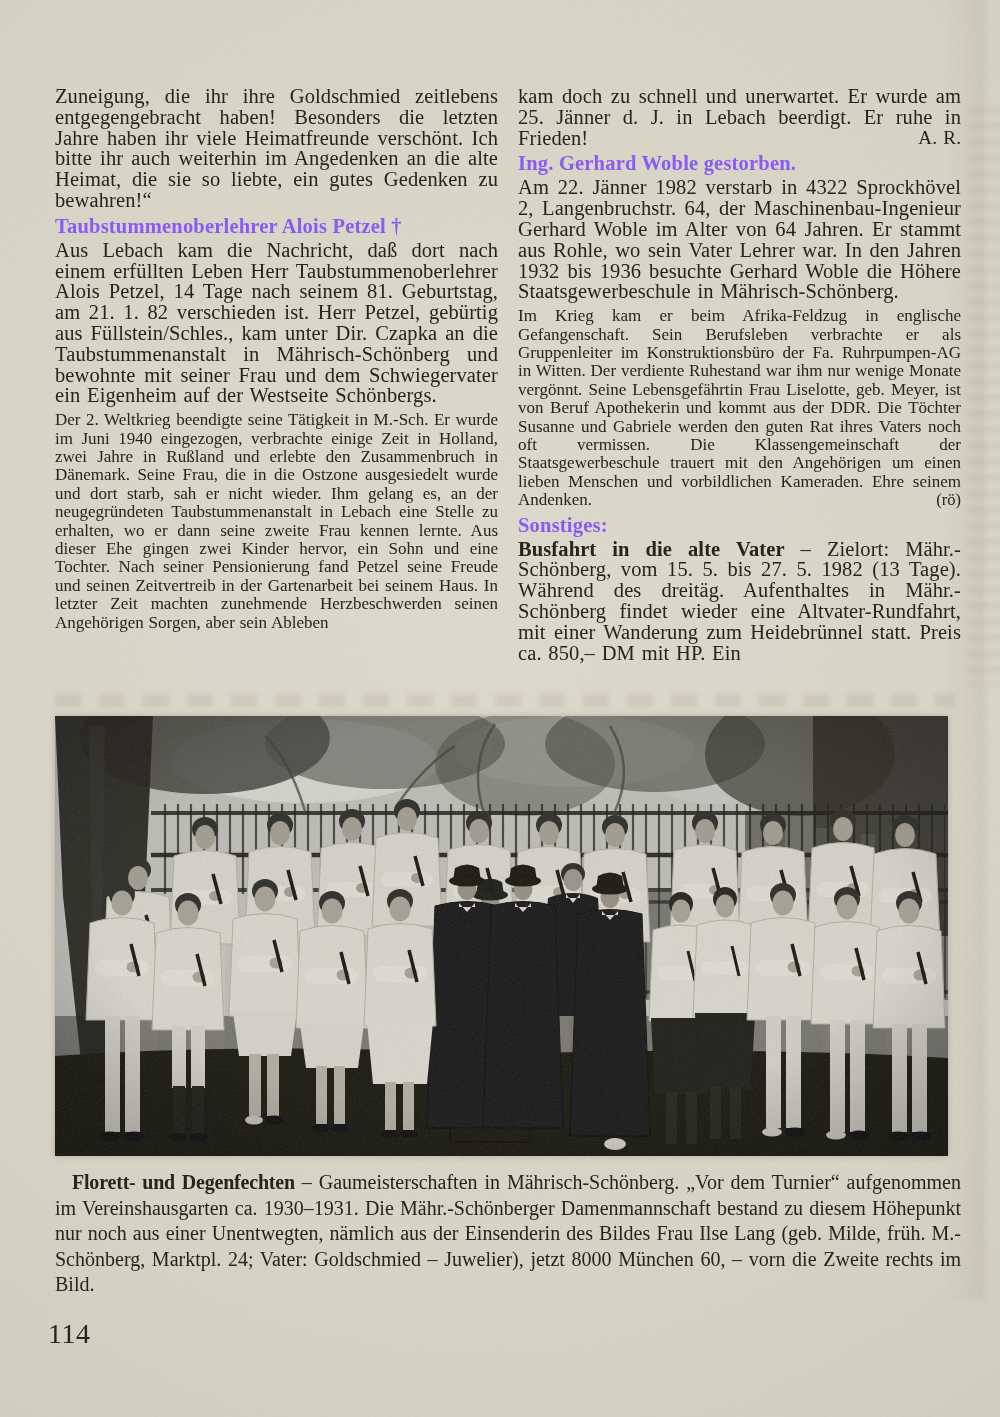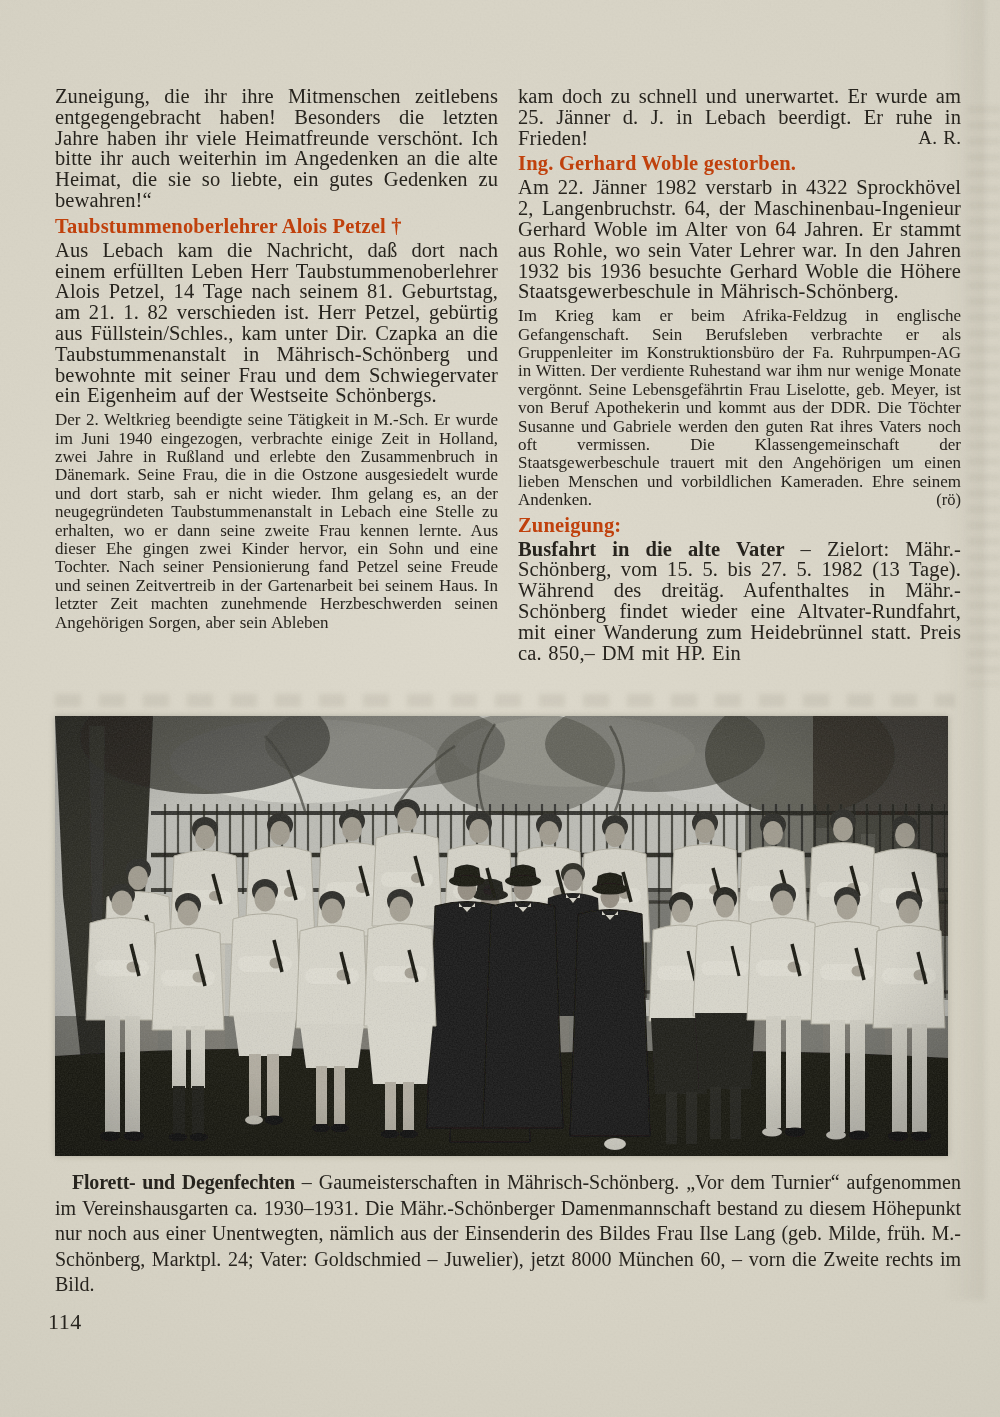--- a/index.html
+++ b/index.html
@@ -9,55 +9,55 @@
       radial-gradient(ellipse 120% 90% at 48% 42%, #dedacd 0%, #d8d4c6 55%, #cfccbe 88%, #c9c6b8 100%);
     font-family:"Liberation Serif","DejaVu Serif",serif;
     color:#27241e;
   }
   .page{position:absolute;left:55px;top:86px;width:906px;}
   .cols{display:flex;gap:20px;height:625px;overflow:hidden;}
   .col{width:443px;overflow:hidden;}
   p{margin:0;text-align:justify;hyphens:none;}
   .lg{font-size:20.5px;line-height:20.8px;word-spacing:1.5px;letter-spacing:0.1px;}
   .sm{font-size:17px;line-height:18.4px;word-spacing:0.6px;margin-top:5px;}
-  h3{margin:4px 0 2px 0;font-size:20.5px;line-height:23px;font-weight:bold;letter-spacing:0.2px;color:#c2410c;}
+  h3{margin:4px 0 2px 0;font-size:20.5px;line-height:23px;font-weight:bold;letter-spacing:0.2px;color:#8b5cf6;}
   .sig{float:right;font-size:19px;}
   .sig-sm{float:right;font-size:16.5px;}
   .photo-wrap{margin-top:5px;width:893px;height:440px;position:relative;box-shadow:0 0 6px rgba(60,55,45,.25);}
   .caption{margin-top:14px;font-size:20px;line-height:25.5px;word-spacing:0.5px;}
   .caption b{letter-spacing:-0.2px;margin-left:17px;}
-  .pagenum{margin-top:11px;margin-left:-7px;font-size:22px;letter-spacing:0.5px;}
+  .pagenum{margin-top:20px;margin-left:-7px;font-size:28px;letter-spacing:0.5px;}
   
   .ghost{position:absolute;pointer-events:none;filter:blur(2.5px);}
   .ghost-row{left:0;top:608px;width:900px;height:13px;
     background:repeating-linear-gradient(90deg,rgba(100,92,75,.10) 0 26px,rgba(100,92,75,0) 26px 44px);}
   .ghost-edge{left:945px;top:-40px;width:40px;height:1340px;
     background:linear-gradient(90deg,rgba(95,88,72,0) 0%,rgba(95,88,72,.05) 60%,rgba(95,88,72,.09) 100%);}
   .ghost-col{left:912px;top:20px;width:34px;height:580px;
     background:repeating-linear-gradient(rgba(100,92,75,.06) 0 7px,rgba(100,92,75,0) 7px 16px);}
   .pagegrain{position:absolute;left:0;top:0;width:1000px;height:1417px;opacity:.05;mix-blend-mode:multiply;pointer-events:none;}
 </style>
 </head>
 <body>
 
 <div class="page">
 
   <div class="cols">
     <div class="col">
-      <p class="lg">Zuneigung, die ihr ihre Mitmenschen zeitlebens entgegengebracht haben! Besonders die letzten Jahre haben ihr viele Heimatfreunde verschönt. Ich bitte ihr auch weiterhin im Angedenken an die alte Heimat, die sie so liebte, ein gutes Gedenken zu bewahren!“</p>
+      <p class="lg">Zuneigung, die ihr ihre Goldschmied zeitlebens entgegengebracht haben! Besonders die letzten Jahre haben ihr viele Heimatfreunde verschönt. Ich bitte ihr auch weiterhin im Angedenken an die alte Heimat, die sie so liebte, ein gutes Gedenken zu bewahren!“</p>
       <h3>Taubstummenoberlehrer Alois Petzel †</h3>
       <p class="lg">Aus Lebach kam die Nachricht, daß dort nach einem erfüllten Leben Herr Taubstummenoberlehrer Alois Petzel, 14 Tage nach seinem 81. Geburtstag, am 21. 1. 82 verschieden ist. Herr Petzel, gebürtig aus Füllstein/Schles., kam unter Dir. Czapka an die Taubstummenanstalt in Mährisch-Schönberg und bewohnte mit seiner Frau und dem Schwiegervater ein Eigenheim auf der Westseite Schönbergs.</p>
       <p class="sm">Der 2. Weltkrieg beendigte seine Tätigkeit in M.-Sch. Er wurde im Juni 1940 eingezogen, verbrachte einige Zeit in Holland, zwei Jahre in Rußland und erlebte den Zusammenbruch in Dänemark. Seine Frau, die in die Ostzone ausgesiedelt wurde und dort starb, sah er nicht wieder. Ihm gelang es, an der neugegründeten Taubstummenanstalt in Lebach eine Stelle zu erhalten, wo er dann seine zweite Frau kennen lernte. Aus dieser Ehe gingen zwei Kinder hervor, ein Sohn und eine Tochter. Nach seiner Pensionierung fand Petzel seine Freude und seinen Zeitvertreib in der Gartenarbeit bei seinem Haus. In letzter Zeit machten zunehmende Herzbeschwerden seinen Angehörigen Sorgen, aber sein Ableben</p>
     </div>
     <div class="col">
       <p class="lg"><span>kam doch zu schnell und unerwartet. Er wurde am 25. Jänner d. J. in Lebach beerdigt. Er ruhe in Frieden!</span><span class="sig">A. R.</span></p>
       <h3>Ing. Gerhard Woble gestorben.</h3>
       <p class="lg">Am 22. Jänner 1982 verstarb in 4322 Sprockhövel 2, Langenbruchstr. 64, der Maschinenbau-Ingenieur Gerhard Woble im Alter von 64 Jahren. Er stammt aus Rohle, wo sein Vater Lehrer war. In den Jahren 1932 bis 1936 besuchte Gerhard Woble die Höhere Staatsgewerbeschule in Mährisch-Schönberg.</p>
       <p class="sm"><span>Im Krieg kam er beim Afrika-Feldzug in englische Gefangenschaft. Sein Berufsleben verbrachte er als Gruppenleiter im Konstruktionsbüro der Fa. Ruhrpumpen-AG in Witten. Der verdiente Ruhestand war ihm nur wenige Monate vergönnt. Seine Lebensgefährtin Frau Liselotte, geb. Meyer, ist von Beruf Apothekerin und kommt aus der DDR. Die Töchter Susanne und Gabriele werden den guten Rat ihres Vaters noch oft vermissen. Die Klassengemeinschaft der Staatsgewerbeschule trauert mit den Angehörigen um einen lieben Menschen und vorbildlichen Kameraden. Ehre seinem Andenken.</span><span class="sig-sm">(rö)</span></p>
-      <h3>Zuneigung:</h3>
+      <h3>Sonstiges:</h3>
       <p class="lg"><b>Busfahrt in die alte Vater</b><span> – Zielort: Mähr.-Schönberg, vom 15. 5. bis 27. 5. 1982 (13 Tage). Während des dreitäg. Aufenthaltes in Mähr.-Schönberg findet wieder eine Altvater-Rundfahrt, mit einer Wanderung zum Heidebrünnel statt. Preis ca. 850,– DM mit HP. Ein</span></p>
     </div>
   </div>
 
   <div class="photo-wrap">
     <svg width="893" height="440" viewBox="0 0 893 440" xmlns="http://www.w3.org/2000/svg">
       <defs>
         <filter id="pgrain" x="0" y="0" width="100%" height="100%">
           <feTurbulence type="fractalNoise" baseFrequency="0.75" numOctaves="2" seed="11" stitchTiles="stitch"></feTurbulence>
           <feColorMatrix type="saturate" values="0"></feColorMatrix>

